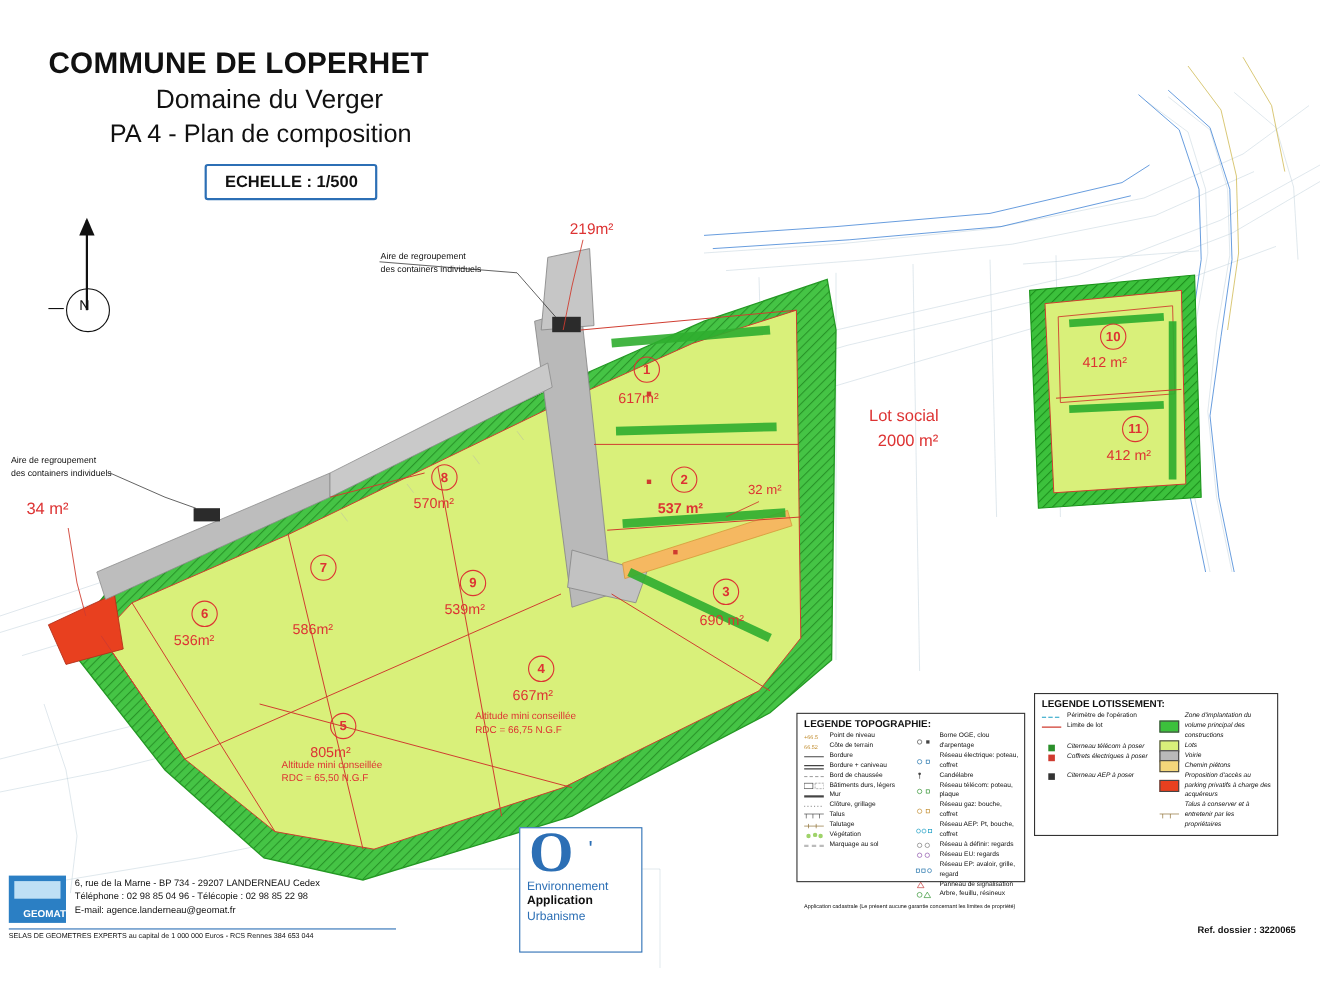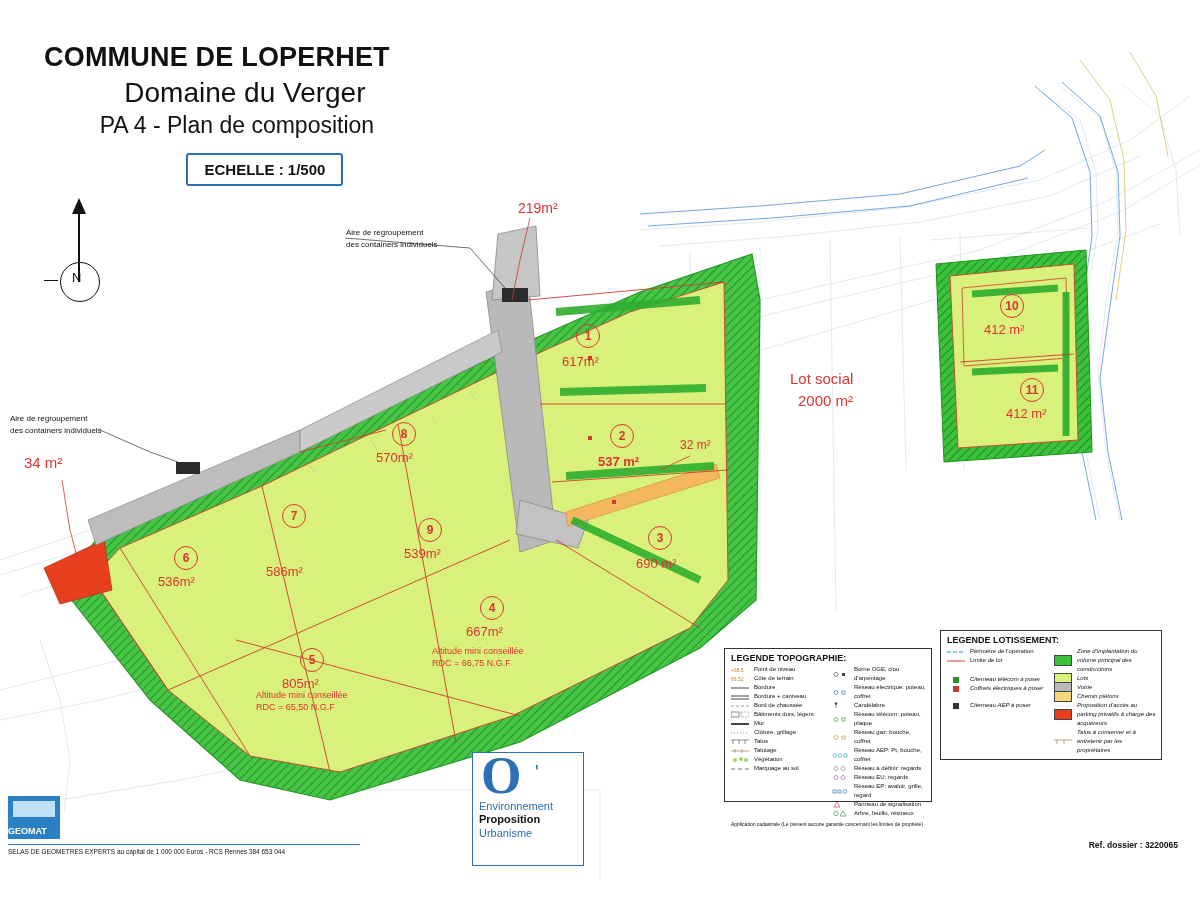--- a/index.html
+++ b/index.html
@@ -9,21 +9,21 @@
     font-family:"Liberation Sans", sans-serif;
     color:#111;
     overflow:hidden;
     position:relative;
   }
   #sheet{position:absolute;inset:0;}
 
   
   .title-block{position:absolute;left:44px;top:42px;text-align:center;}
   .t-commune{font-size:27px;font-weight:bold;letter-spacing:.2px;}
-  .t-domaine{font-size:28px;font-weight:normal;margin-top:4px;margin-left:56px;}
+  .t-domaine{font-size:24px;font-weight:normal;margin-top:4px;margin-left:56px;}
   .t-pa{font-size:23px;margin-top:3px;margin-left:40px;}
   .scale-box{
     margin-top:14px;margin-left:96px;
     border:2px solid #2c6fb5;border-radius:3px;
     display:inline-block;padding:6px 16px;
     font-size:15px;font-weight:bold;color:#111;background:#fff;
   }
 
   
   .north{position:absolute;left:52px;top:200px;width:70px;height:110px;}
@@ -63,21 +63,21 @@
   .lg-foot{font-size:5px;padding:3px 6px;color:#111;}
   .swatch{width:16px;height:9px;border:.6px solid #444;flex:0 0 16px;}
   .sq{width:6px;height:6px;}
 
   
   .footer-left{position:absolute;left:8px;top:792px;width:352px;}
   .fl-title{font-size:9px;font-weight:bold;color:#2c6fb5;border-bottom:1px solid #2c6fb5;padding-bottom:2px;}
   .geomat{display:flex;gap:8px;margin-top:4px;}
   .geomat-logo{
     width:52px;height:40px;background:#2b7fc4;color:#fff;font-size:9px;font-weight:bold;
-    display:flex;align-items:flex-end;justify-content:flex-start;padding-bottom:3px;position:relative;
+    display:flex;align-items:flex-end;justify-content:flex-end;padding-bottom:3px;position:relative;
   }
   .geomat-logo:before{content:"";position:absolute;left:5px;top:5px;width:42px;height:16px;background:#bfe0f5;}
   .geomat-txt{font-size:8.5px;line-height:1.45;}
   .fl-legal{font-size:6.5px;margin-top:5px;border-top:1px solid #2c6fb5;padding-top:3px;color:#111;}
 
   .eau-block{position:absolute;left:472px;top:752px;width:110px;height:112px;border:1px solid #2c6fb5;background:#fff;}
   .eau-o{font-size:52px;color:#2c6fb5;font-weight:bold;line-height:.82;padding-left:8px;padding-top:2px;font-family:"Liberation Serif",serif;}
   .eau-acc{position:absolute;left:62px;top:8px;font-size:20px;color:#2c6fb5;}
   .eau-lines{padding:2px 6px 0 6px;}
   .eau-lines div{font-size:11px;line-height:1.25;}
@@ -576,29 +576,34 @@
     </div>
   </div>
 
   <div class="eau-block">
     <div style="position:relative;">
       <div class="eau-o">O</div>
       <div class="eau-acc">'</div>
     </div>
     <div class="eau-lines">
       <div class="e1">Environnement</div>
-      <div class="e2">Proposition</div>
+      <div class="e2">Application</div>
       <div class="e3">Urbanisme</div>
     </div>
   </div>
 
   <div class="footer-left">
     <div class="geomat">
       <div class="geomat-logo">
           <span>GEOMAT</span>
         </div>
+      <div class="geomat-txt">
+        <div>6, rue de la Marne - BP 734 -  29207 LANDERNEAU Cedex</div>
+        <div>Téléphone : 02 98 85 04 96 - Télécopie : 02 98 85 22 98</div>
+        <div>E-mail: agence.landerneau@geomat.fr</div>
+      </div>
     </div>
     <div class="fl-legal">SELAS DE GEOMETRES EXPERTS au capital de 1 000 000 Euros - RCS Rennes 384 653 044</div>
   </div>
 
   <div class="ref-dossier">Ref. dossier : 3220065</div>
 
 </div>
 
 </body></html>

